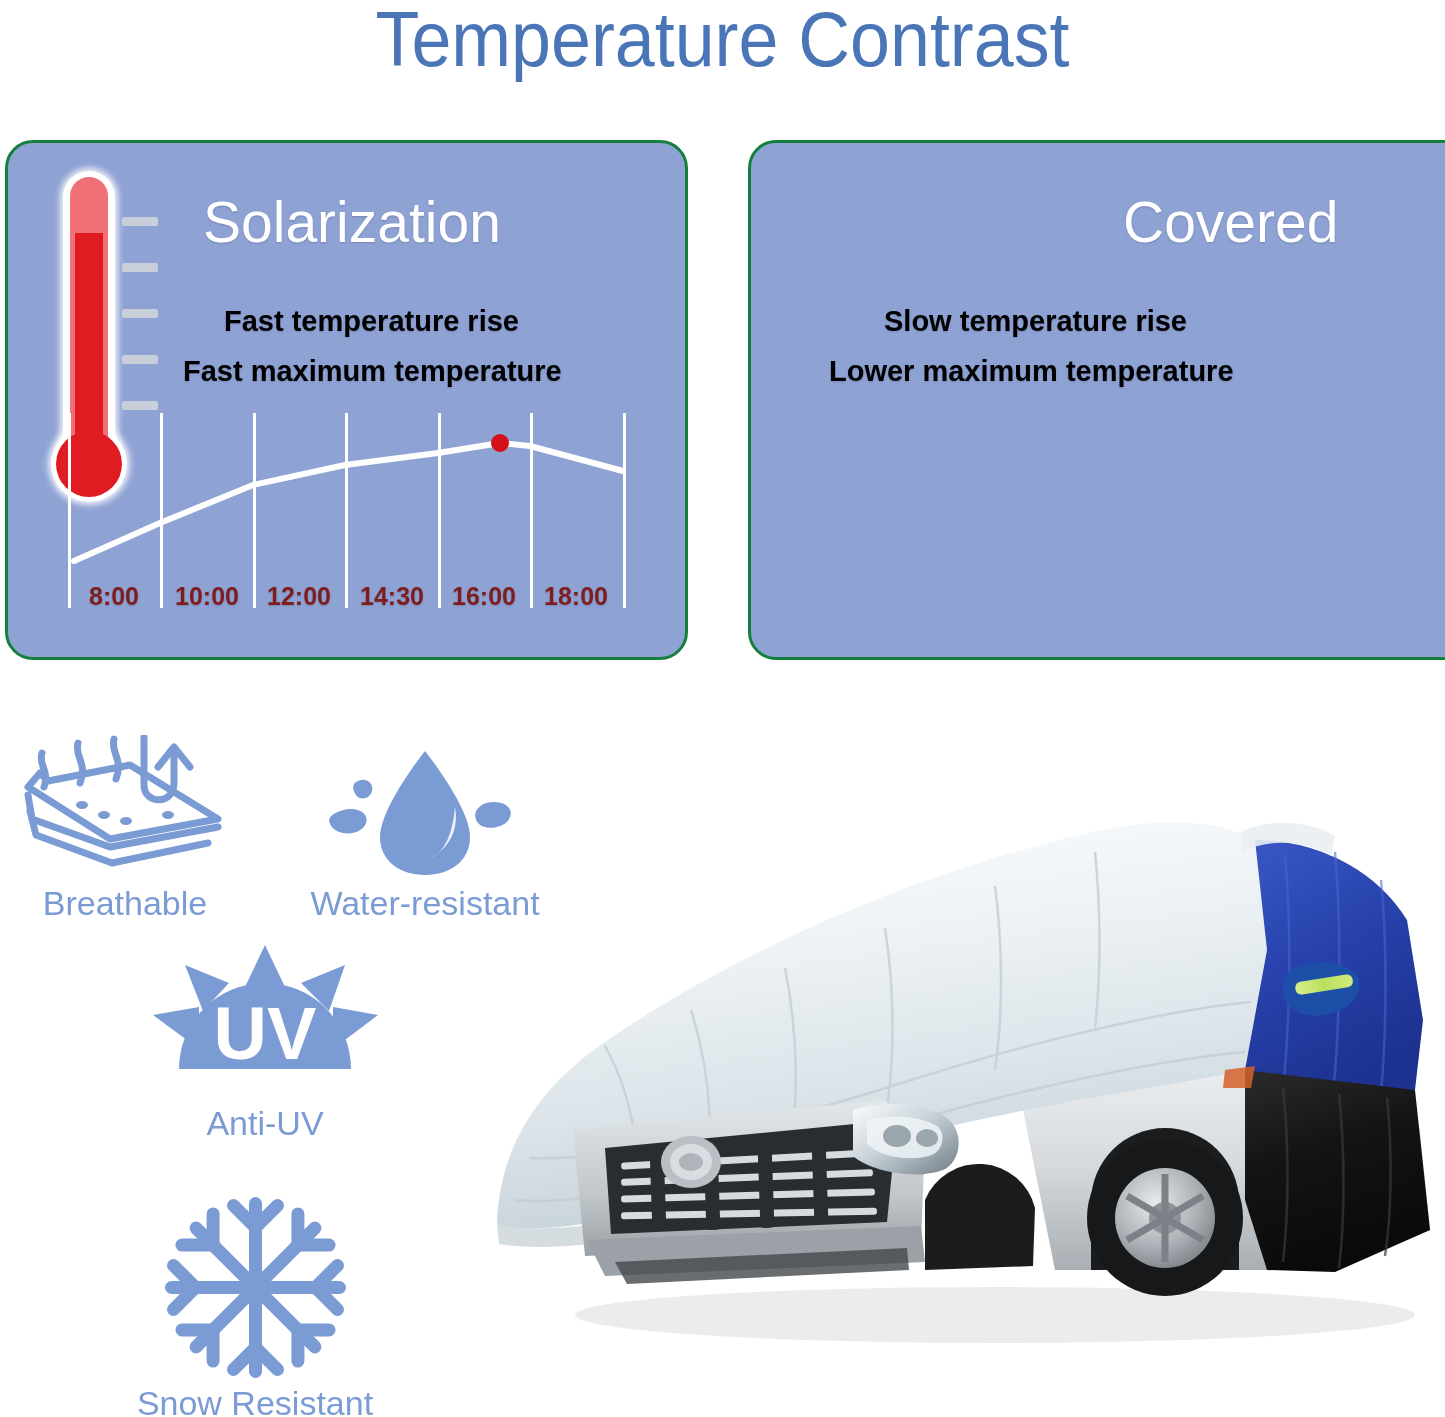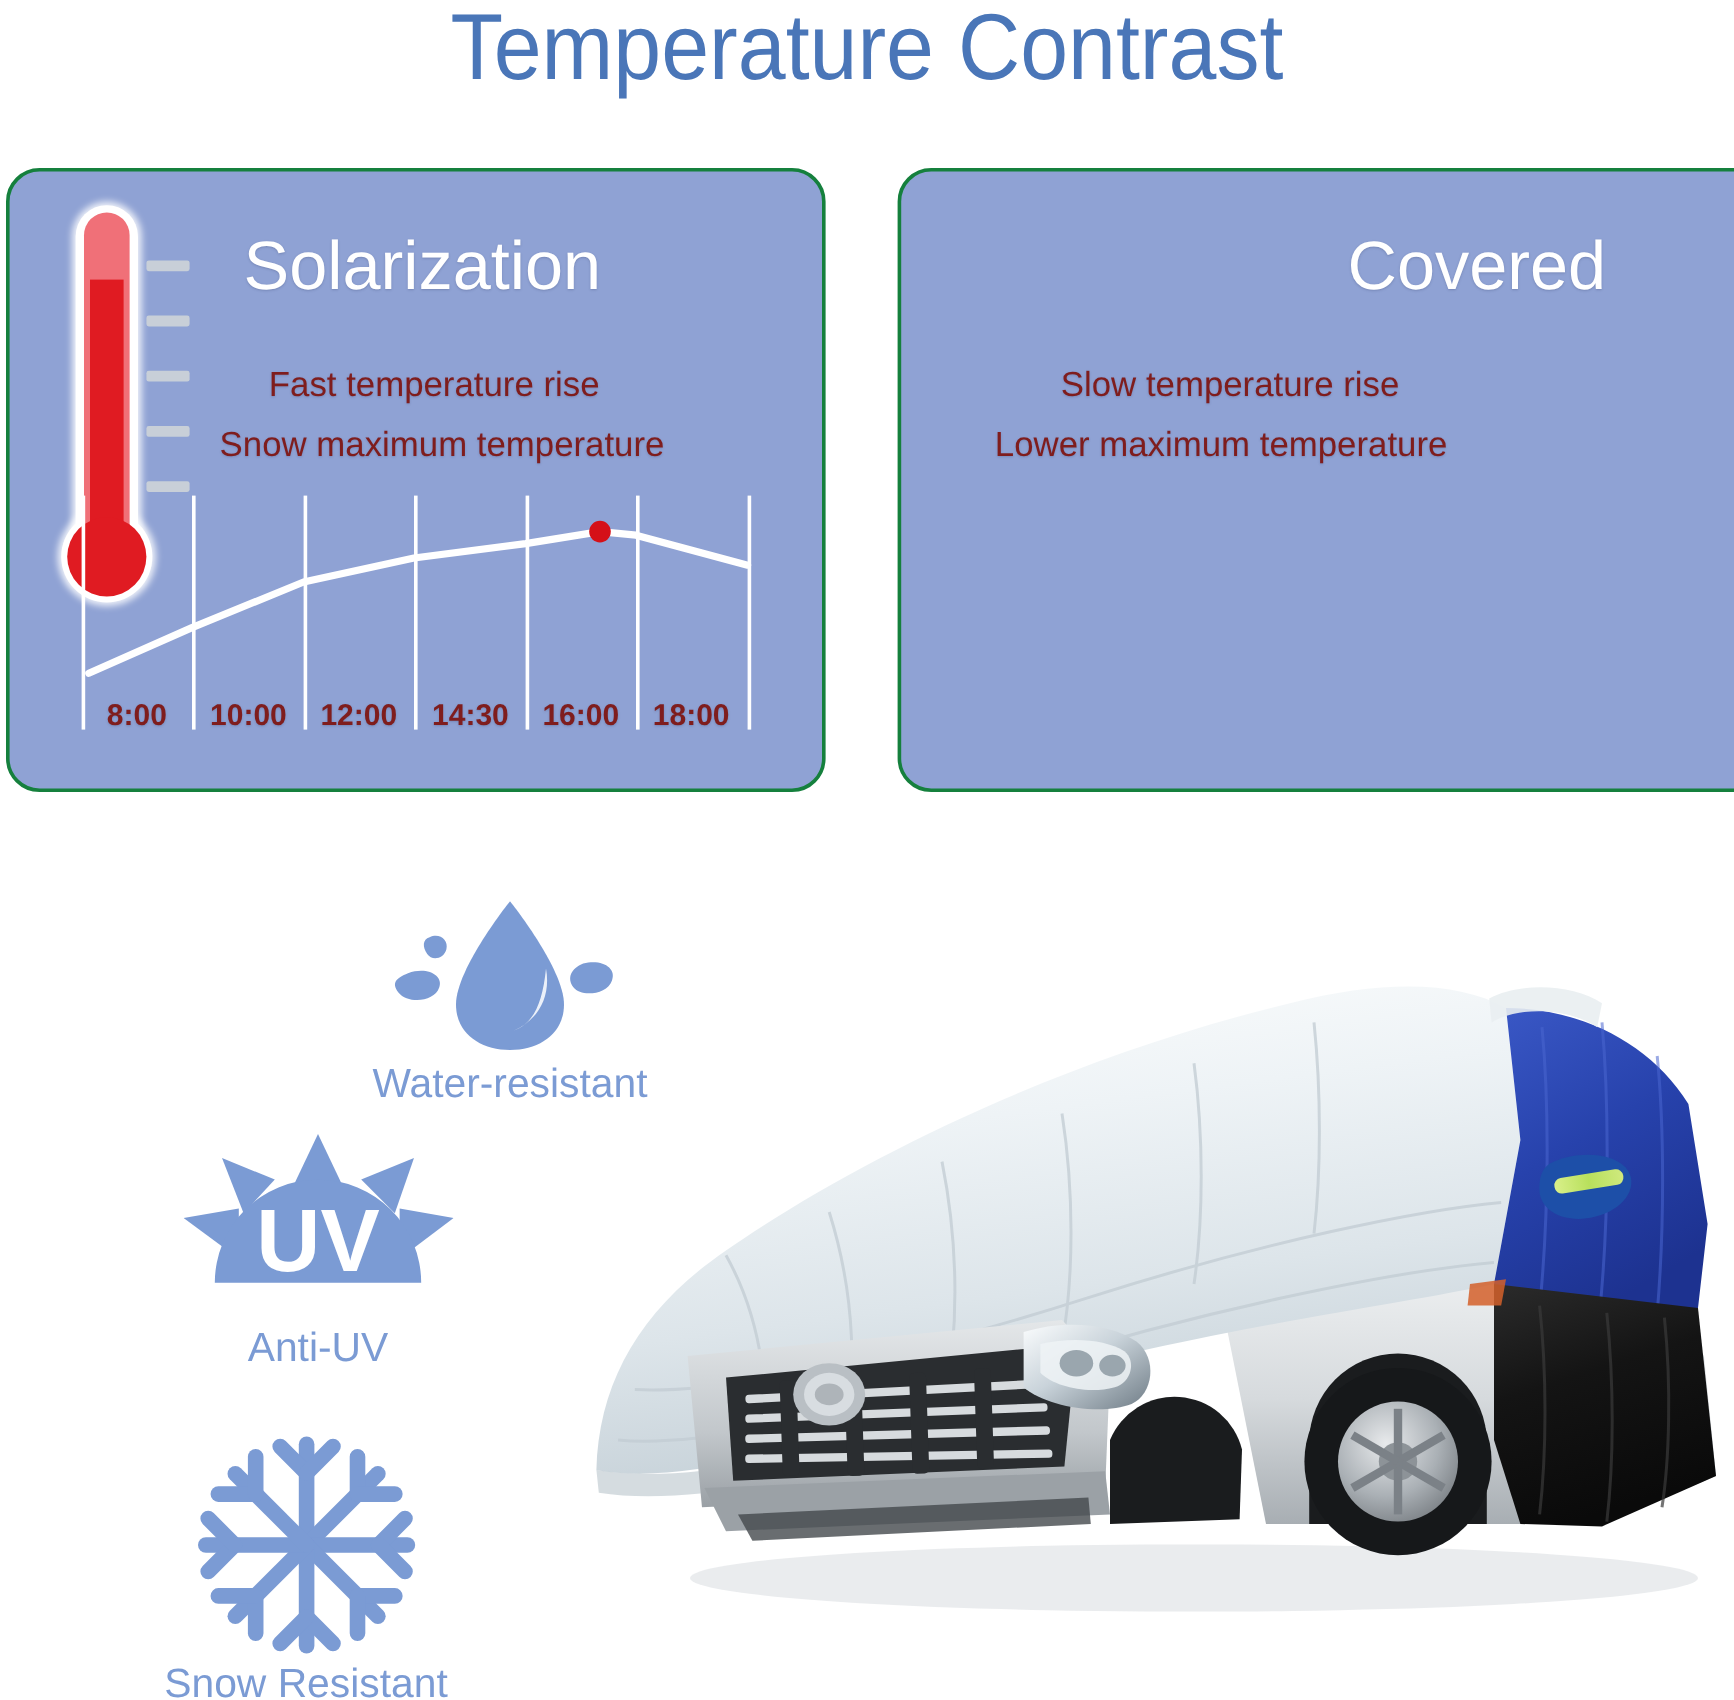--- a/index.html
+++ b/index.html
@@ -61,22 +61,22 @@
     color: #ffffff;
     white-space: nowrap;
     text-shadow: 0 1px 2px rgba(40,50,90,0.25);
   }
   .panel-left .panel-heading  { left: 195px; }
   .panel-right .panel-heading { left: 372px; }
 
   .panel-sub {
     position: absolute;
     font-size: 29px;
-    font-weight: 400;
-    color: #7f1d1d;
+    font-weight: 700;
+    color: #000000;
     white-space: nowrap;
     text-shadow: 0 1px 2px rgba(40,50,90,0.22);
   }
   .panel-left .sub1  { top: 162px; left: 216px; }
   .panel-left .sub2  { top: 212px; left: 175px; }
   .panel-right .sub1 { top: 162px; left: 133px; }
   .panel-right .sub2 { top: 212px; left: 78px;  }
 
   
   .thermo { position: absolute; }
@@ -209,21 +209,21 @@
       <div class="thermo-bulb"></div>
       <div class="tick" style="top:46px"></div>
       <div class="tick" style="top:92px"></div>
       <div class="tick" style="top:138px"></div>
       <div class="tick" style="top:184px"></div>
       <div class="tick" style="top:230px"></div>
     </div>
 
     <div class="panel-heading">Solarization</div>
     <div class="panel-sub sub1">Fast temperature rise</div>
-    <div class="panel-sub sub2">Snow maximum temperature</div>
+    <div class="panel-sub sub2">Fast maximum temperature</div>
 
     <div class="chart chart-left">
       <div class="gridline" style="left:0px"></div>
       <div class="gridline" style="left:92px"></div>
       <div class="gridline" style="left:185px"></div>
       <div class="gridline" style="left:277px"></div>
       <div class="gridline" style="left:370px"></div>
       <div class="gridline" style="left:462px"></div>
       <div class="gridline" style="left:555px"></div>
 
@@ -245,20 +245,41 @@
 
     <div class="panel-heading">Covered</div>
     <div class="panel-sub sub1">Slow temperature rise</div>
     <div class="panel-sub sub2">Lower maximum temperature</div>
 
   </div>
 </div>
 
 <div class="features">
 
+  <div class="feature f-breath">
+    <svg class="feature-icon" width="215" height="145" viewBox="0 0 215 145">
+      <g fill="none" stroke="#7b9bd4" stroke-width="7" stroke-linecap="round" stroke-linejoin="round">
+        <path d="M10 52 L22 38 L30 46 L112 30 L200 84 L92 104 Z"></path>
+        <path d="M10 60 L14 84 L92 112 L200 92"></path>
+        <path d="M12 76 L18 100 L94 128 L190 108"></path>
+        <path d="M24 18 C20 30 32 36 26 52"></path>
+        <path d="M60 8  C56 22 70 28 62 48"></path>
+        <path d="M96 4  C92 18 106 24 98 44"></path>
+        <path d="M126 2 L126 50 C126 70 156 70 156 48 L156 18"></path>
+        <path d="M140 32 L156 12 L172 32"></path>
+      </g>
+      <g fill="#7b9bd4">
+        <ellipse cx="64" cy="70" rx="6" ry="4"></ellipse>
+        <ellipse cx="86" cy="80" rx="6" ry="4"></ellipse>
+        <ellipse cx="108" cy="86" rx="6" ry="4"></ellipse>
+        <ellipse cx="150" cy="80" rx="6" ry="4"></ellipse>
+      </g>
+    </svg>
+    <div class="feature-label">Breathable</div>
+  </div>
 
   <div class="feature f-water">
     <svg class="feature-icon" width="215" height="135" viewBox="0 0 215 135">
       <path d="M107 6 C107 6 62 62 62 92 C62 116 82 130 107 130 C132 130 152 116 152 92 C152 62 107 6 107 6 Z" fill="#7b9bd4"></path>
       <path d="M137 62 C141 84 132 104 110 114 C126 108 134 92 137 62 Z" fill="#ffffff" opacity="0.85"></path>
       <path d="M40 36 C48 32 56 38 54 46 C52 54 42 56 38 50 C34 44 34 38 40 36 Z" fill="#7b9bd4"></path>
       <path d="M22 66 C38 60 52 68 48 78 C44 90 22 92 14 82 C8 74 12 70 22 66 Z" fill="#7b9bd4"></path>
       <path d="M168 58 C184 54 196 62 192 72 C188 84 166 86 160 78 C154 70 158 62 168 58 Z" fill="#7b9bd4"></path>
     </svg>
     <div class="feature-label">Water-resistant</div>

